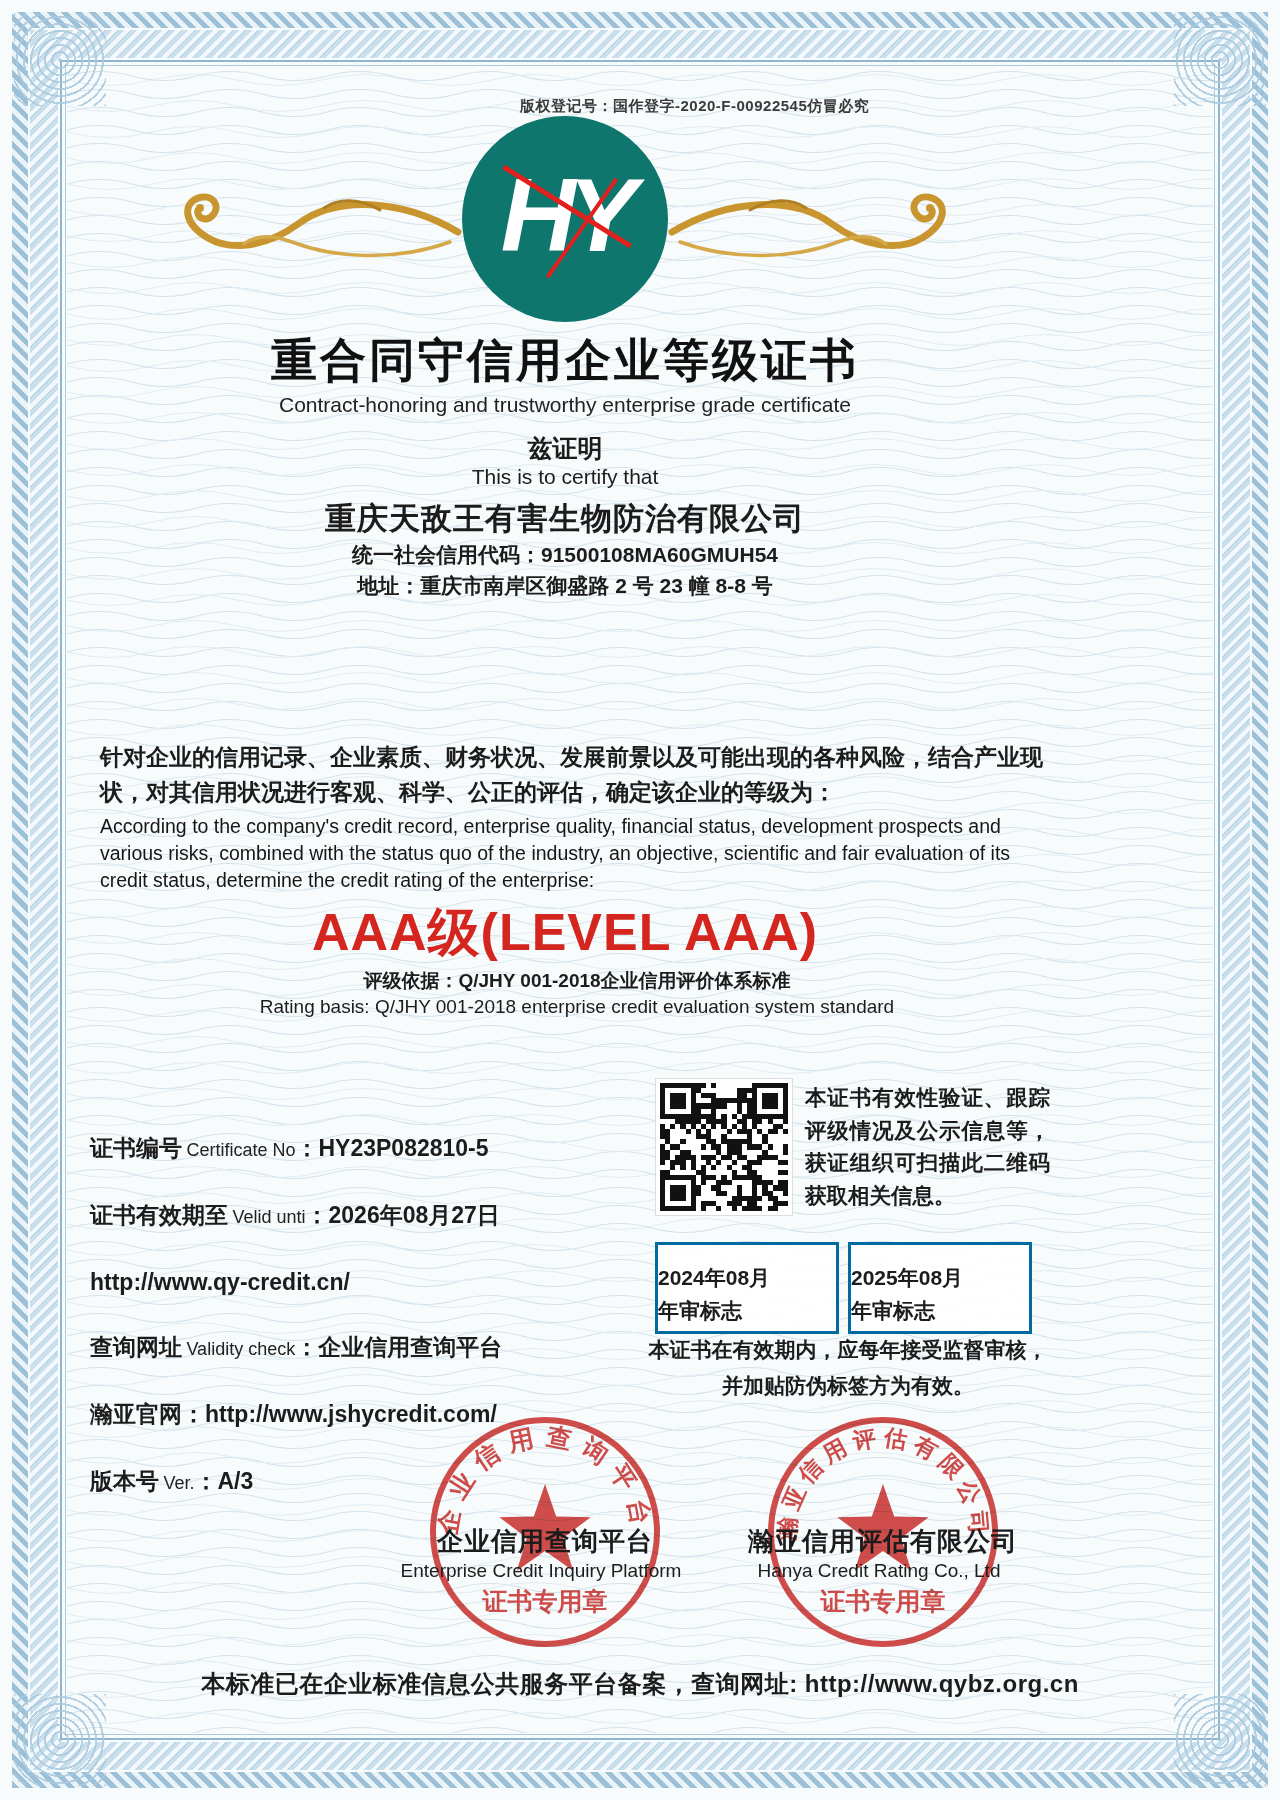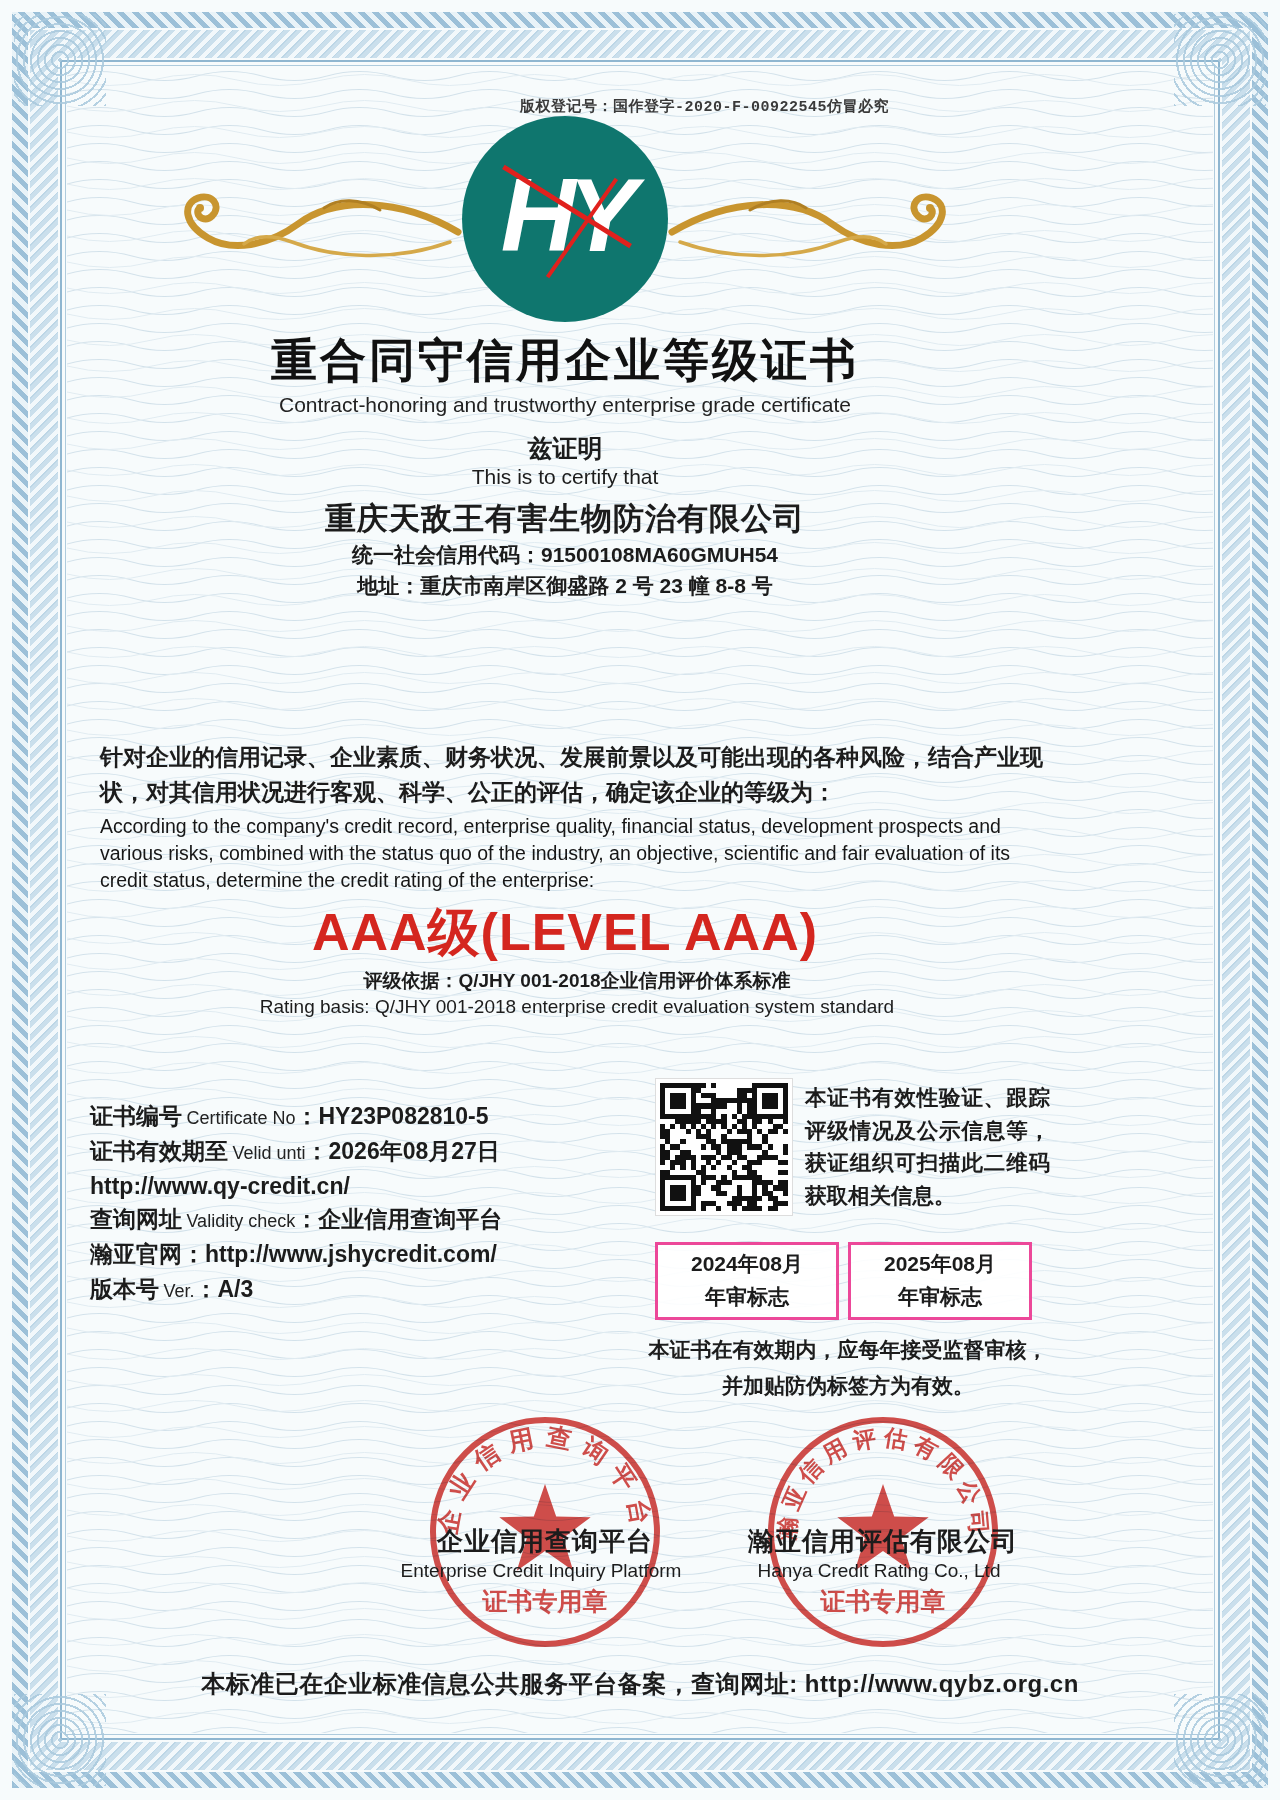--- a/index.html
+++ b/index.html
@@ -12,54 +12,54 @@
          border-image:repeating-linear-gradient(135deg,#cadfec 0 4px,#f2f8fb 4px 8px,#bcd6e6 8px 9px) 28;pointer-events:none;}
   .band3{position:absolute;inset:60px;border:2px solid #8fb6d0;pointer-events:none;}
   .band4{position:absolute;inset:65px;border:1px solid #aecbdd;pointer-events:none;}
   .corner{position:absolute;width:92px;height:92px;opacity:.85;pointer-events:none;
           background:repeating-radial-gradient(circle at 50% 50%,#a9c9dd 0 2px,rgba(255,255,255,0) 2px 7px);}
   .waves{position:absolute;inset:67px;opacity:.55;pointer-events:none;}
   
   .abs{position:absolute;}
   .cx{position:absolute;left:0;width:1130px;text-align:center;}
   
-  .copyright{font-size:15px;font-weight:600;color:#3a3a3a;letter-spacing:.5px;font-family:Liberation Mono, monospace;}
+  .copyright{font-size:15px;font-weight:600;color:#3a3a3a;letter-spacing:.5px;}
   .logo{width:206px;height:206px;border-radius:50%;background:#0f766e;display:flex;align-items:center;justify-content:center;position:absolute;}
   .logo span{color:#fff;font-size:104px;font-weight:800;letter-spacing:-8px;font-style:italic;transform:translateY(-4px);}
   .logo .crack{position:absolute;background:#e0211d;}
   .crack.c1{width:150px;height:5px;transform:rotate(32deg);top:88px;left:30px;}
   .crack.c2{width:120px;height:4px;transform:rotate(-55deg);top:110px;left:60px;}
   .title{font-size:46px;font-weight:800;letter-spacing:3px;color:#111;}
   .subtitle{font-size:21px;font-weight:500;color:#222;}
   .certify-cn{font-size:25px;font-weight:600;}
   .certify-en{font-size:21px;font-weight:500;}
   .company{font-size:31px;font-weight:800;letter-spacing:1px;}
   .cred{font-size:21px;font-weight:600;}
   
   .bodytext{left:100px;width:960px;}
   .bodytext .cn{font-size:23px;font-weight:600;line-height:35px;margin:0;}
   .bodytext .en{font-size:19.5px;font-weight:400;line-height:27px;margin:3px 0 0 0;color:#161616;}
   .rating{font-size:52px;font-weight:800;color:#d4261f;letter-spacing:1px;}
   .basis{font-size:19px;font-weight:600;line-height:26px;padding-left:12px;}
   .basis .en{font-weight:400;}
   
   .info{left:90px;top:1100px;width:565px;}
-  .info .row{line-height:33px;white-space:nowrap;}
+  .info .row{line-height:33px;white-space:nowrap;margin-top:32px;}
   .lab-cn{font-size:23px;font-weight:600;}
   .lab-en{font-size:18px;font-weight:500;color:#222;}
   .val{font-size:23px;font-weight:600;}
   .url{font-size:23px;font-weight:600;}
   
   .qr{display:grid;grid-template-columns:repeat(25,1fr);grid-template-rows:repeat(25,1fr);
       width:138px;height:138px;background:#fff;padding:4px;box-sizing:border-box;border:1px solid #ddd;}
   .qrc{background:#fff;}.qrc.on{background:#111;}
   .qrnote{left:805px;top:1082px;width:245px;font-size:21.5px;font-weight:600;line-height:32.5px;text-align:justify;}
   
-  .mark{position:absolute;width:178px;height:70px;border:3px solid #ec4899;background:rgba(255,255,255,.9);
-        text-align:center;font-size:21px;font-weight:600;line-height:33px;padding-top:2px;box-sizing:content-box;}
+  .mark{position:absolute;width:178px;height:70px;border:3px solid #0369a1;background:rgba(255,255,255,.9);
+        text-align:left;font-size:21px;font-weight:600;line-height:33px;padding-top:16px;box-sizing:content-box;}
   .supervise{left:648px;top:1332px;width:400px;text-align:center;font-size:21px;font-weight:600;line-height:36px;}
   
   .sig{position:absolute;width:310px;height:260px;text-align:center;}
   .sig .ncn{position:absolute;top:116px;left:0;right:0;font-size:26px;font-weight:800;letter-spacing:1px;}
   .sig .nen{position:absolute;top:152px;left:0;right:8px;font-size:19px;font-weight:400;}
   .seal{position:absolute;top:2px;left:50%;margin-left:-120px;opacity:.82;mix-blend-mode:multiply;}
   
   .footer{font-size:24px;font-weight:700;letter-spacing:.5px;}
 </style>
 </head>

